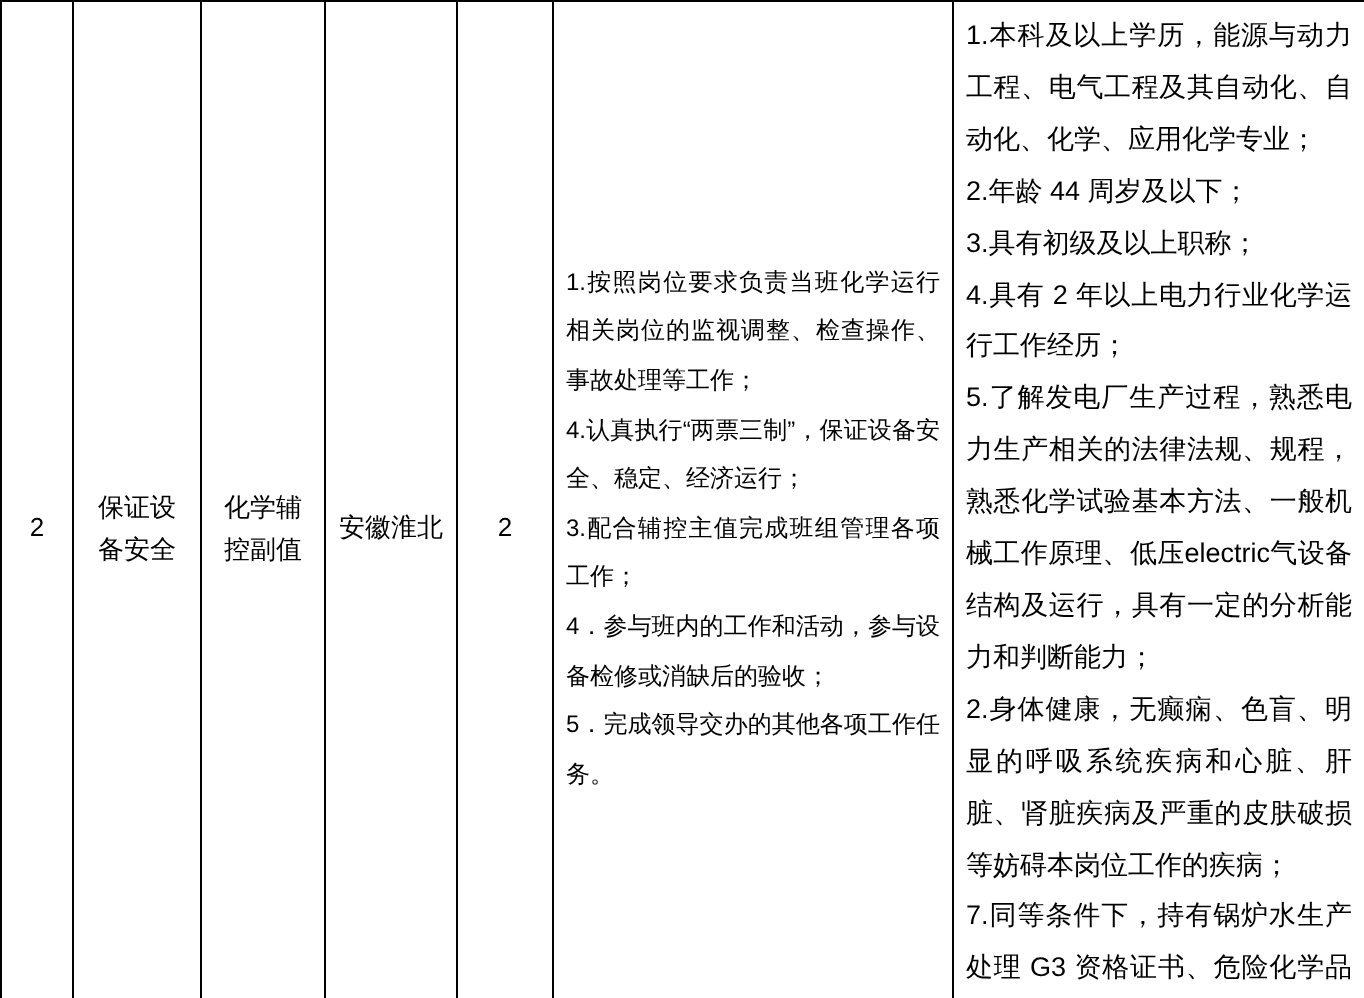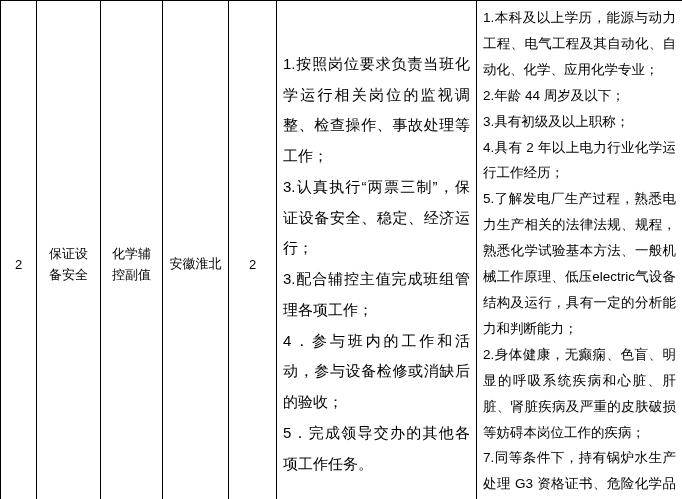--- a/index.html
+++ b/index.html
@@ -47,21 +47,21 @@
   .c-count .cell-text {
     font-size: 13px;
   }
   .c-dept .cell-text,
   .c-post .cell-text,
   .c-loc .cell-text {
     font-size: 13px;
     line-height: 1.65;
   }
   .c-duty .cell-text {
-    font-size: 15px;
+    font-size: 12px;
     line-height: 2.05;
     text-align: justify;
     text-justify: inter-ideograph;
   }
   .c-req .cell-text {
     font-size: 13.5px;
     line-height: 1.92;
     text-align: justify;
     text-justify: inter-ideograph;
   }
@@ -88,21 +88,21 @@
         </td>
         <td class="c-loc">
           <span class="cell-text">安徽淮北</span>
         </td>
         <td class="c-count">
           <span class="cell-text">2</span>
         </td>
         <td class="c-duty">
           <div class="cell-text">
             <span class="line">1.按照岗位要求负责当班化学运行相关岗位的监视调整、检查操作、事故处理等工作；</span>
-            <span class="line">3.认真执行“两票三制”，保证设备安全、稳定、经济运行；</span>
+            <span class="line">4.认真执行“两票三制”，保证设备安全、稳定、经济运行；</span>
             <span class="line">3.配合辅控主值完成班组管理各项工作；</span>
             <span class="line">4．参与班内的工作和活动，参与设备检修或消缺后的验收；</span>
             <span class="line">5．完成领导交办的其他各项工作任务。</span>
           </div>
         </td>
         <td class="c-req">
           <div class="cell-text">
             <span class="line">1.本科及以上学历，能源与动力工程、电气工程及其自动化、自动化、化学、应用化学专业；</span>
             <span class="line">2.年龄 44 周岁及以下；</span>
             <span class="line">3.具有初级及以上职称；</span>

